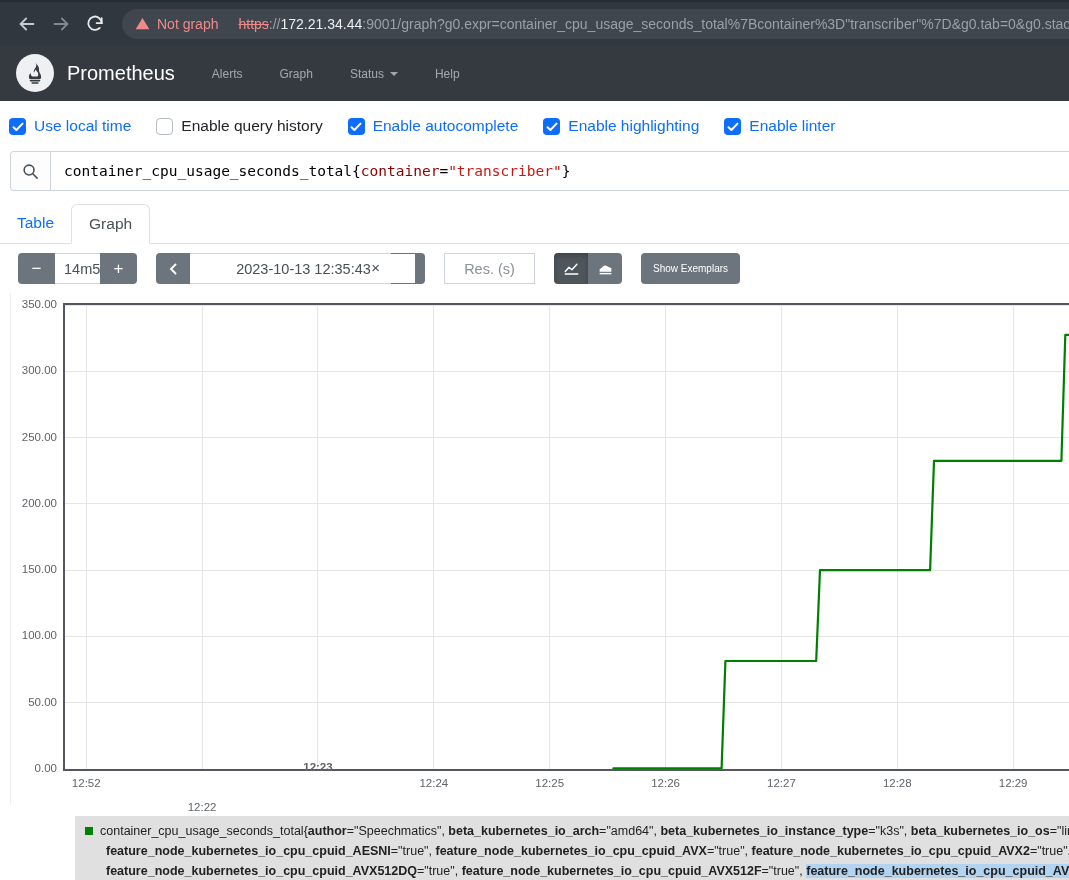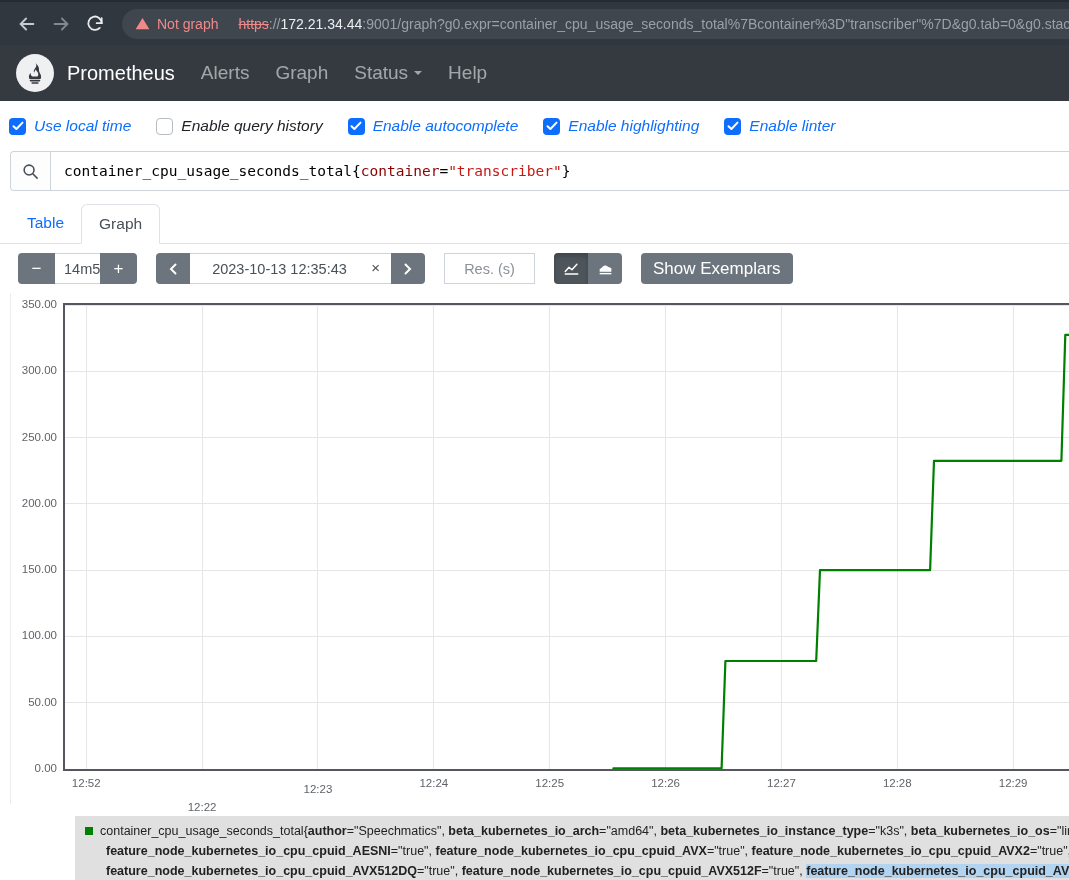--- a/index.html
+++ b/index.html
@@ -16,54 +16,54 @@
   .warn { color:#f08a8a; display:flex; align-items:center; }
   .notsecure { color:#f08a8a; margin:0 10px 0 7px; }
   .pill-div { width:1px; height:16px; background:#5c646c; margin-right:10px; }
   .u-strike { color:#f08a8a; text-decoration:line-through; }
   .u-dim { color:#9aa0a6; }
   .u-host { color:#eceef0; }
   
   .prom-nav { height:56px; background:#343a40; display:flex; align-items:center; padding:0 16px; }
   .logo-circle { width:38px; height:38px; border-radius:50%; background:#eef0f2; display:flex; align-items:center; justify-content:center; }
   .brand { color:#fff; font-size:20px; margin-left:13px; }
-  .nav-link { color:rgba(255,255,255,.55); font-size:19px; margin-left:26px; cursor:pointer; display:inline-flex; align-items:center; }
+  .nav-link { color:rgba(255,255,255,.55); font-size:12px; margin-left:37px; cursor:pointer; display:inline-flex; align-items:center; }
   .caret { display:inline-block; width:0; height:0; border-left:4px solid transparent; border-right:4px solid transparent; border-top:4px solid rgba(255,255,255,.55); margin-left:6px; }
   
   .options-row { display:flex; gap:25px; margin:16px 0 0 9px; align-items:center; }
-  .opt { display:flex; align-items:center; font-size:15.5px; cursor:pointer;font-style:italic; }
+  .opt { display:flex; align-items:flex-end; font-size:15.5px; cursor:pointer; }
   .box { width:17px; height:17px; border-radius:4px; margin-right:8px; display:flex; align-items:center; justify-content:center; }
   .box.on { background:#0d6efd; }
   .box.off { background:#fff; border:1px solid #b6bcc2; }
   .opt .lbl.on { color:#0d6efd; }
   .opt .lbl.off { color:#212529; }
   
   .query-row { margin:16px 0 0 10px; height:40px; display:flex; border:1px solid #ced4da; border-radius:4px 0 0 4px; border-right:none; }
   .addon { width:40px; border-right:1px solid #ced4da; display:flex; align-items:center; justify-content:center; background:#fdfdfd; border-radius:4px 0 0 4px; }
   .qtext { flex:1; display:flex; align-items:center; padding-left:13px; font-family:"DejaVu Sans Mono","Liberation Mono",monospace; font-size:14.5px; white-space:pre; overflow:hidden; }
   
-  .tabs-row { margin-top:13px; padding-left:10px; display:flex; border-bottom:1px solid #dee2e6; }
+  .tabs-row { margin-top:13px; display:flex; border-bottom:1px solid #dee2e6; }
   .tab { padding:10px 17px; font-size:15.5px; cursor:pointer; }
   .tab.inactive { color:#0d6efd; }
   .tab.active { color:#495057; background:#fff; border:1px solid #dee2e6; border-bottom:1px solid #fff; border-radius:6px 6px 0 0; margin-bottom:-1px; }
   
   .controls { display:flex; gap:19px; margin:9px 0 0 18px; align-items:flex-start; }
   .grp { display:flex; height:31px; }
   .btn { background:#6c757d; color:#fff; border:none; display:flex; align-items:center; justify-content:center; font-size:17px; cursor:pointer; font-family:inherit; }
   .rl { border-radius:4px 0 0 4px; } .rr { border-radius:0 4px 4px 0; }
   .w37 { width:37px; } .w34 { width:34px; }
   .dur-input { width:45px; border:none; border-top:1px solid #ced4da; border-bottom:1px solid #ced4da; padding:0 0 0 9px; font-size:14.5px; color:#495057; font-family:inherit; outline:none; }
   .dt-wrap { position:relative; width:201px; border-top:1px solid #ced4da; border-bottom:1px solid #ced4da; background:#fff; }
-  .dt-input { width:100%; height:100%; border:none; text-align:center; font-size:14.5px; color:#495057; font-family:inherit; outline:none; padding-right:24px; }
+  .dt-input { width:100%; height:100%; border:none; text-align:center; font-size:14.5px; color:#495057; font-family:inherit; outline:none; padding-right:24px;margin-left:24px; }
   .dt-clear { position:absolute; right:11px; top:5px; color:#495057; font-size:15px; cursor:pointer; }
   .res-input { width:91px; height:31px; border:1px solid #ced4da; border-radius:0; font-size:14.5px; color:#495057; text-align:center; font-family:inherit; outline:none; }
   .res-input::placeholder { color:#8a9198; }
   .ibtn { width:34px; height:31px; }
   .ibtn.active { background:#4e555b; box-shadow:inset 0 3px 5px rgba(0,0,0,.2); }
-  .exemplars { height:31px; padding:0 12px; border-radius:4px; font-size:17px; }
+  .exemplars { height:31px; padding:0 12px; border-radius:4px; font-size:10px; }
   
   .chart { position:relative; height:511px; margin:9px 0 0 10px; border-left:1px solid #ececec; }
   .plot { position:absolute; left:52px; top:10px; width:1012px; height:468px; border:2px solid #54585e; background:#fff; }
   .ytick { position:absolute; left:0; width:46px; text-align:right; font-size:11.5px; color:#5f6368; }
   .xtick { position:absolute; width:60px; text-align:center; font-size:11.5px; color:#5f6368; }
   
   .legend { margin:12px 0 0 75px; background:#e0e0e0; padding:5px 0 5px 10px; font-size:12.5px; color:#222; }
   .lg-line { height:20px; line-height:20px; white-space:nowrap; overflow:hidden; }
   .lg-line.cont { padding-left:21px; }
   .sw { display:inline-block; width:8px; height:8px; margin-right:7px; }
@@ -238,21 +238,21 @@
 <div class="ytick" style="top: 469px;">0.00</div>
     <div class="ytick" style="top: 402.714px;">50.00</div>
     <div class="ytick" style="top: 336.429px;">100.00</div>
     <div class="ytick" style="top: 270.143px;">150.00</div>
     <div class="ytick" style="top: 203.857px;">200.00</div>
     <div class="ytick" style="top: 137.571px;">250.00</div>
     <div class="ytick" style="top: 71.2857px;">300.00</div>
     <div class="ytick" style="top: 5px;">350.00</div>
     <div class="xtick" style="left: 45.2414px; top: 484px;">12:52</div>
     <div class="xtick" style="left: 161.103px; top: 508px;">12:22</div>
-    <div class="xtick" style="left: 276.966px; top: 490px;">12:23</div>
+    <div class="xtick" style="left: 276.966px; top: 468px; font-weight: bold;">12:23</div>
     <div class="xtick" style="left: 392.828px; top: 484px;">12:24</div>
     <div class="xtick" style="left: 508.69px; top: 484px;">12:25</div>
     <div class="xtick" style="left: 624.552px; top: 484px;">12:26</div>
     <div class="xtick" style="left: 740.414px; top: 484px;">12:27</div>
     <div class="xtick" style="left: 856.276px; top: 484px;">12:28</div>
     <div class="xtick" style="left: 972.138px; top: 484px;">12:29</div>
   </div>
 
 <div class="legend">
     <div class="lg-line"><span class="sw" style="background: rgb(0, 128, 0);"></span><span>container_cpu_usage_seconds_total{</span><span class="lg-b">author</span><span>="Speechmatics", </span><span class="lg-b">beta_kubernetes_io_arch</span><span>="amd64", </span><span class="lg-b">beta_kubernetes_io_instance_type</span><span>="k3s", </span><span class="lg-b">beta_kubernetes_io_os</span><span>="linux", </span></div>

